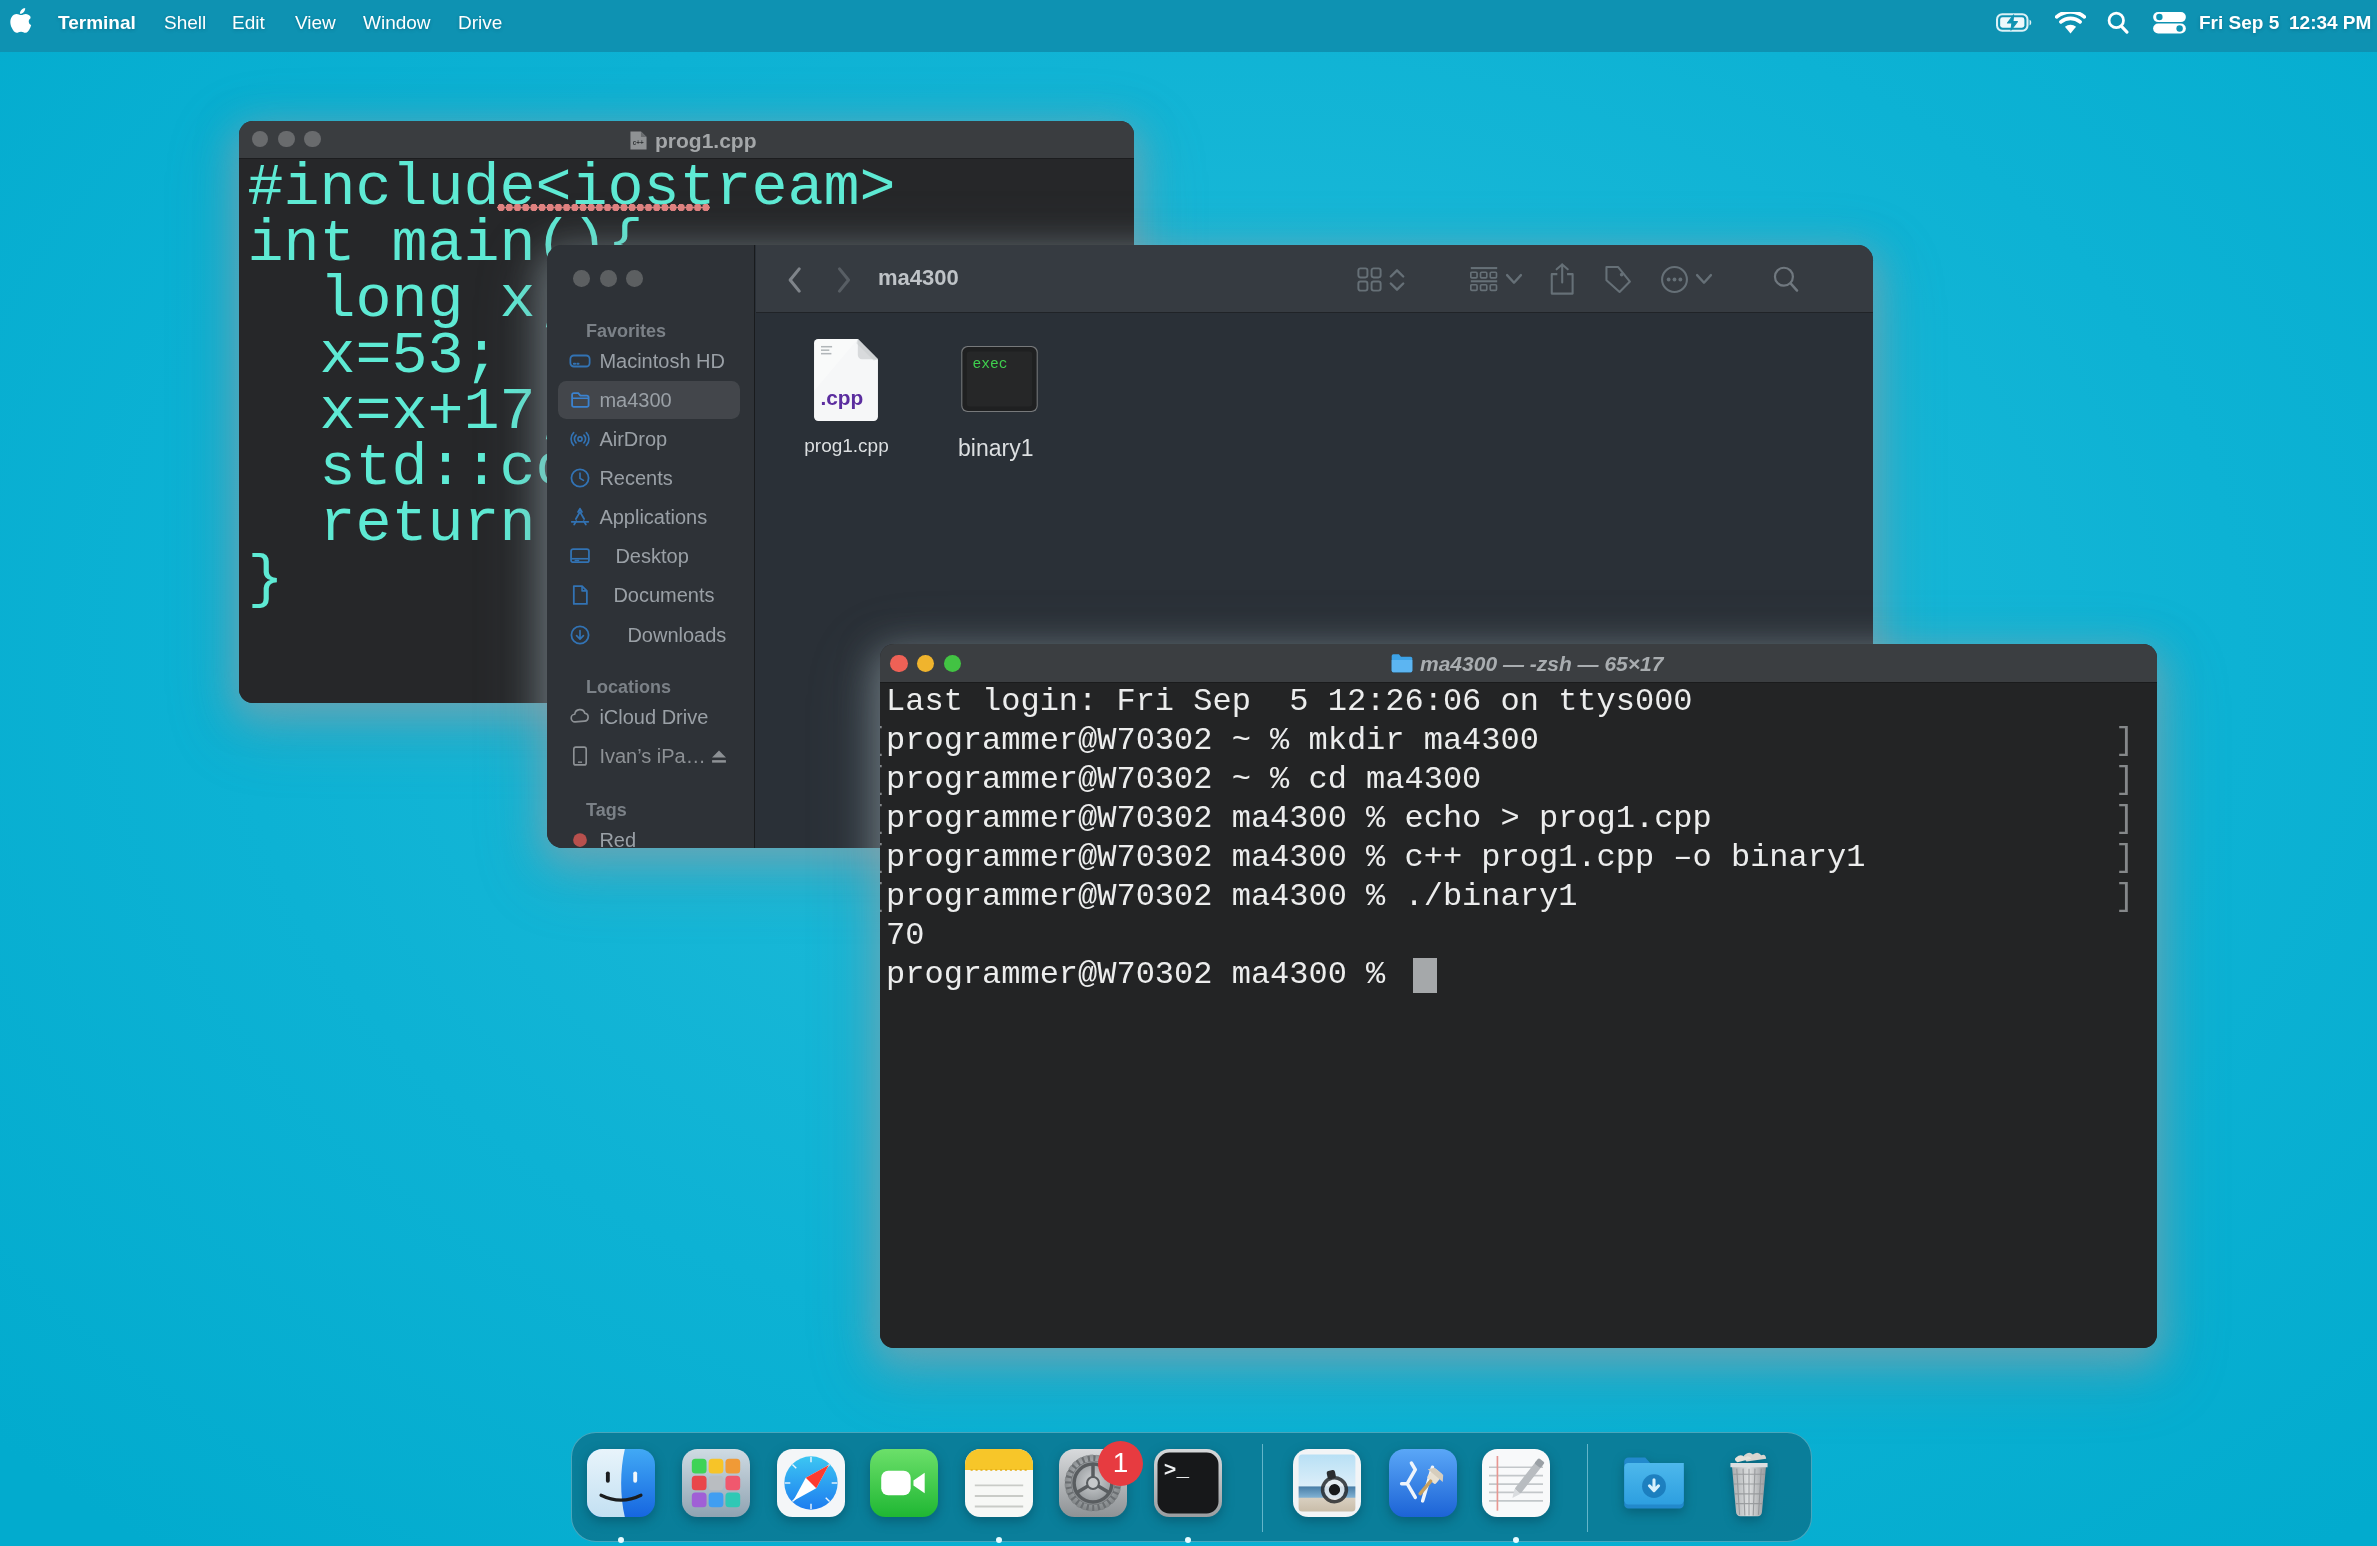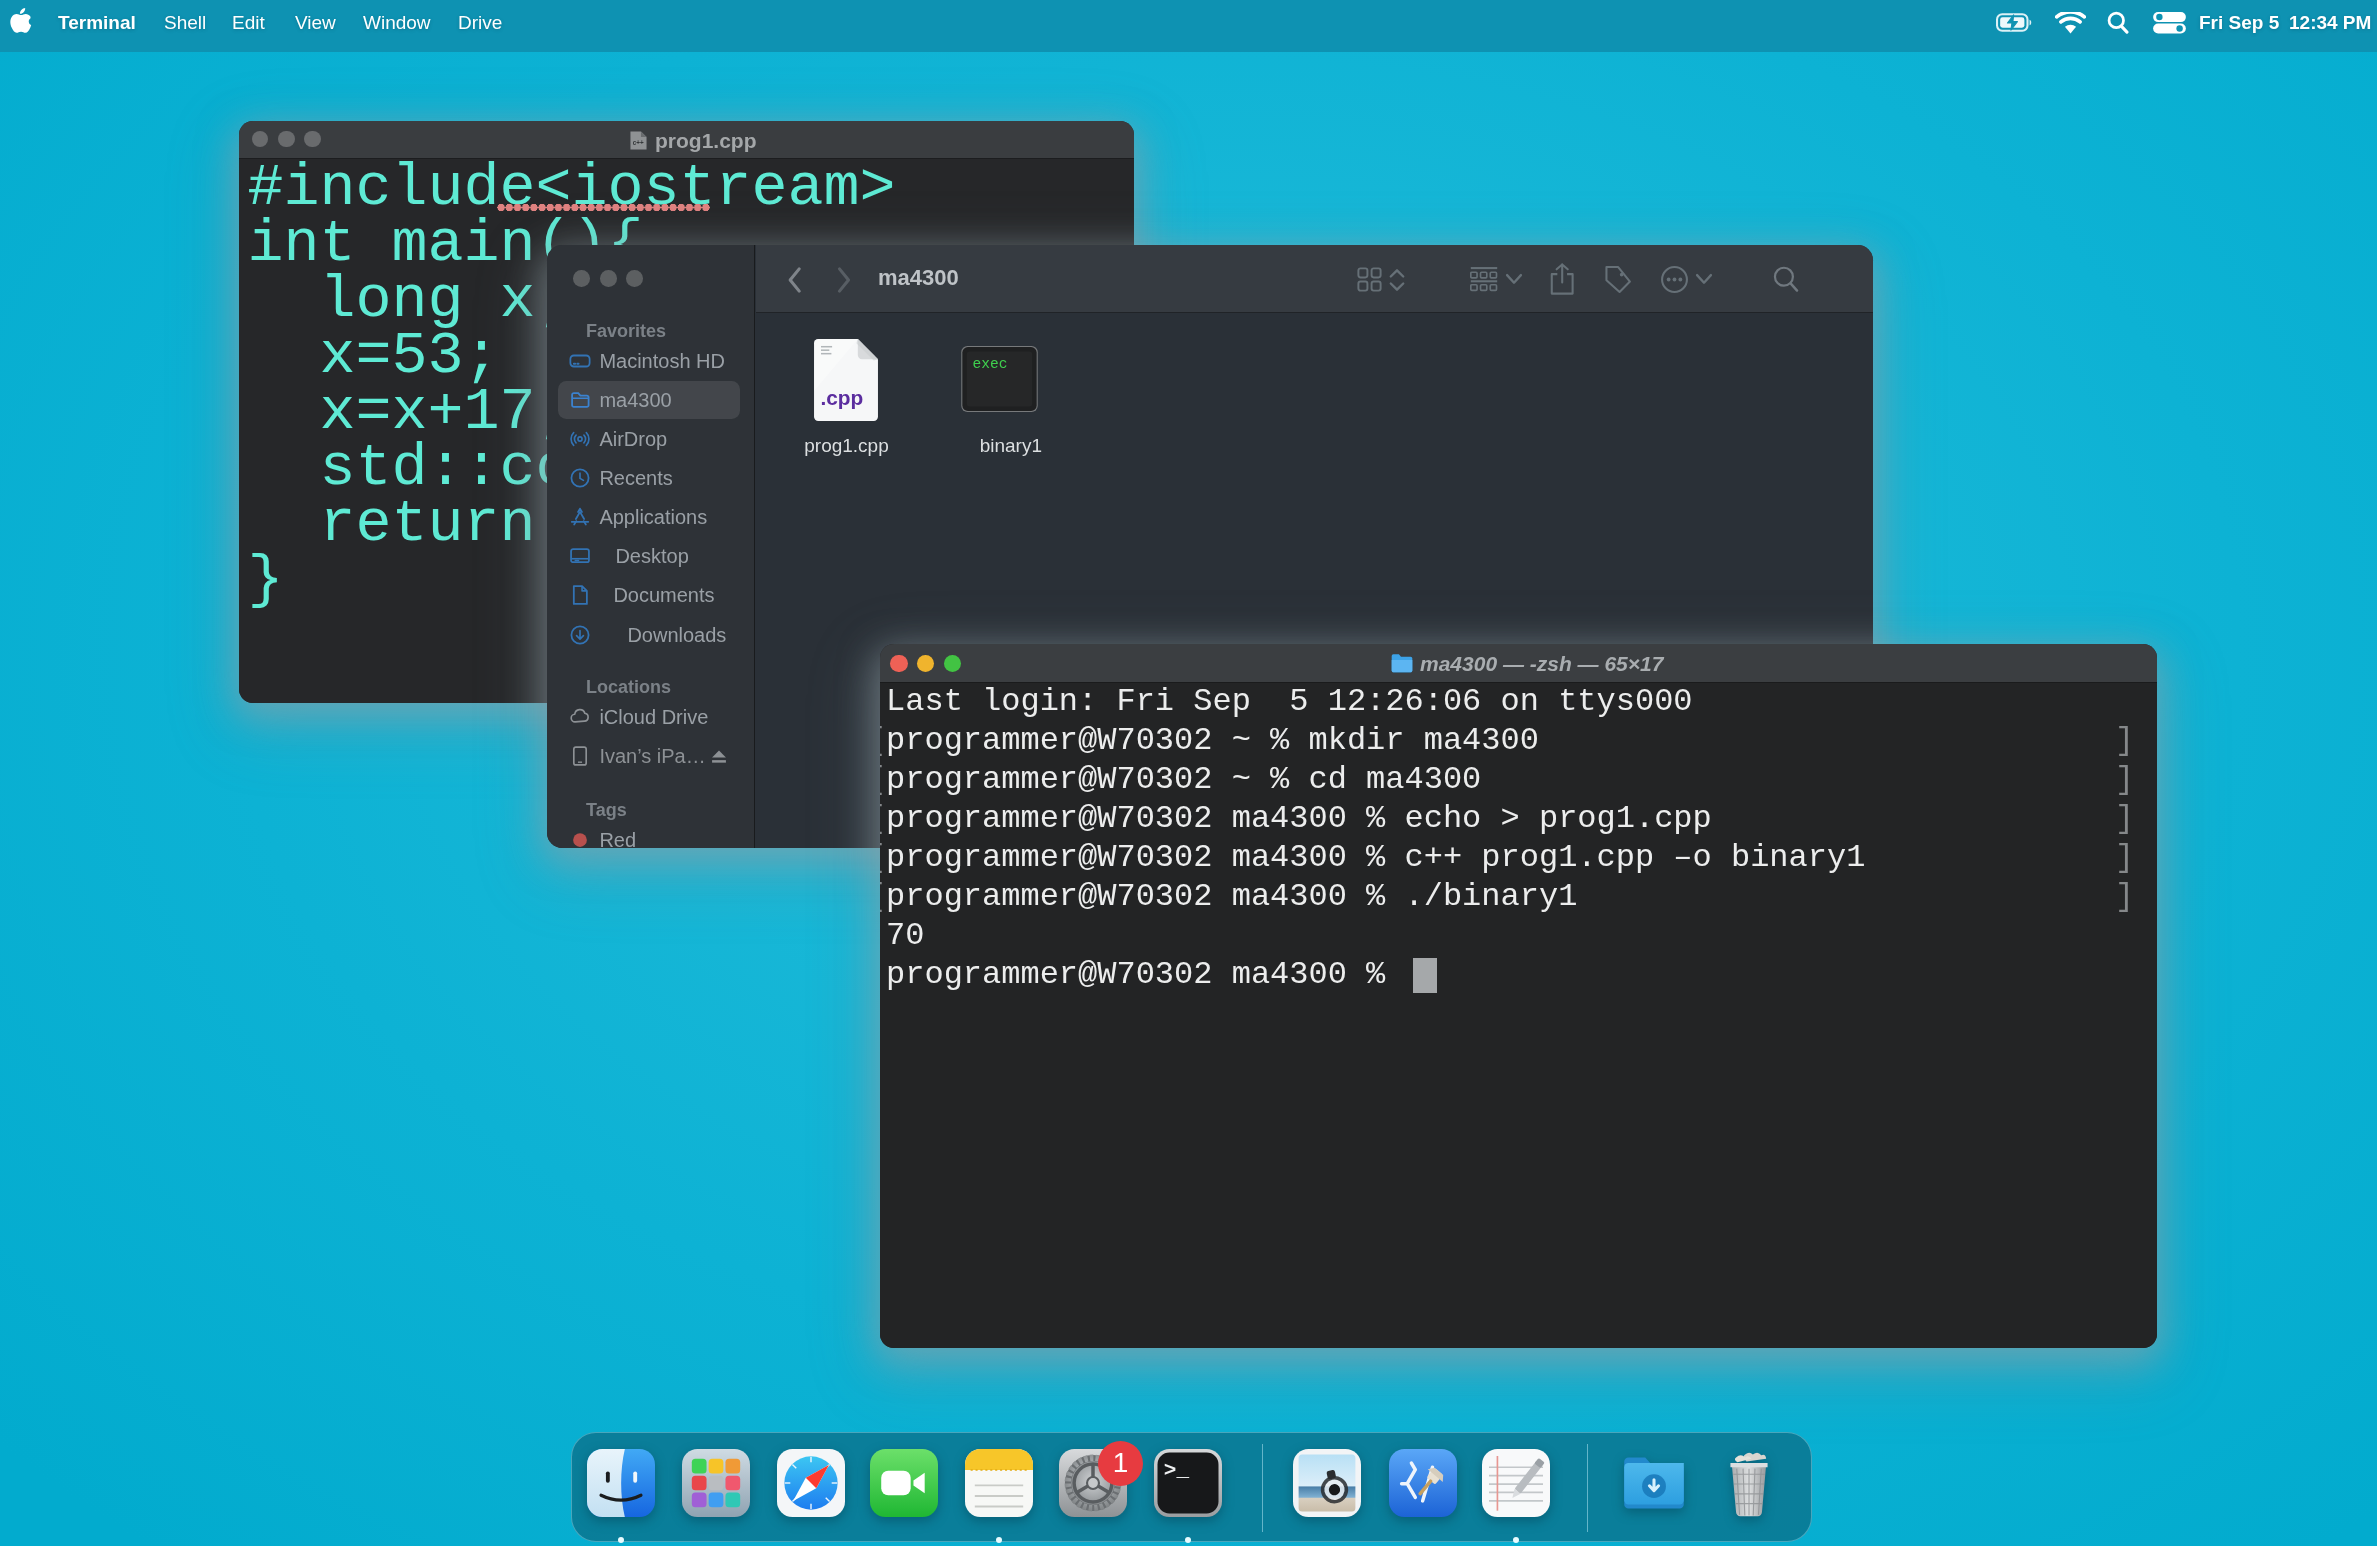--- a/index.html
+++ b/index.html
@@ -287,21 +287,21 @@
         </g>
     </svg>
     <span class="abs" style="left:0px; top:121px; width:181px; text-align:center; font-size:19px; color:#dcdfe1;">prog1.cpp</span>
 
     <svg class="abs" style="left:205px; top:32px;" width="77" height="66" viewBox="0 0 110 95">
       <rect x="0" y="0" width="110" height="95" rx="9" fill="#77797b"></rect>
       <rect x="1.5" y="1.5" width="107" height="92" rx="8" fill="#1f2021"></rect>
       <rect x="8" y="8" width="94" height="79" rx="4" fill="#262728"></rect>
       <text x="16" y="31" font-size="21" fill="#3fcf4e" font-family="Liberation Mono">exec</text>
     </svg>
-    <span class="abs" style="left:202px; top:121px; width:84px; text-align:right; font-size:19px; color:#dcdfe1;">binary1</span>
+    <span class="abs" style="left:202px; top:121px; width:84px; text-align:left; font-size:23px; color:#dcdfe1;">binary1</span>
   </div>
 </div>
 
 <div id="term">
   <div id="termtitle">
     <div class="tl" style="left:10.4px; top:11px; width:17.4px; height:17.4px; background:#ee6156;"></div>
     <div class="tl" style="left:37px; top:11px; width:17.4px; height:17.4px; background:#f0b42d;"></div>
     <div class="tl" style="left:64px; top:11px; width:17.4px; height:17.4px; background:#42c343;"></div>
     <svg class="abs" style="left:511px; top:9px;" width="22" height="21" viewBox="0 0 32 30">
       <path d="M1 4 a2.5 2.5 0 0 1 2.5-2.5 h8 l3 3.5 h14 a2.5 2.5 0 0 1 2.5 2.5 v18 a2.5 2.5 0 0 1 -2.5 2.5 h-25 a2.5 2.5 0 0 1 -2.5-2.5 z" fill="#3da3e8"></path>

